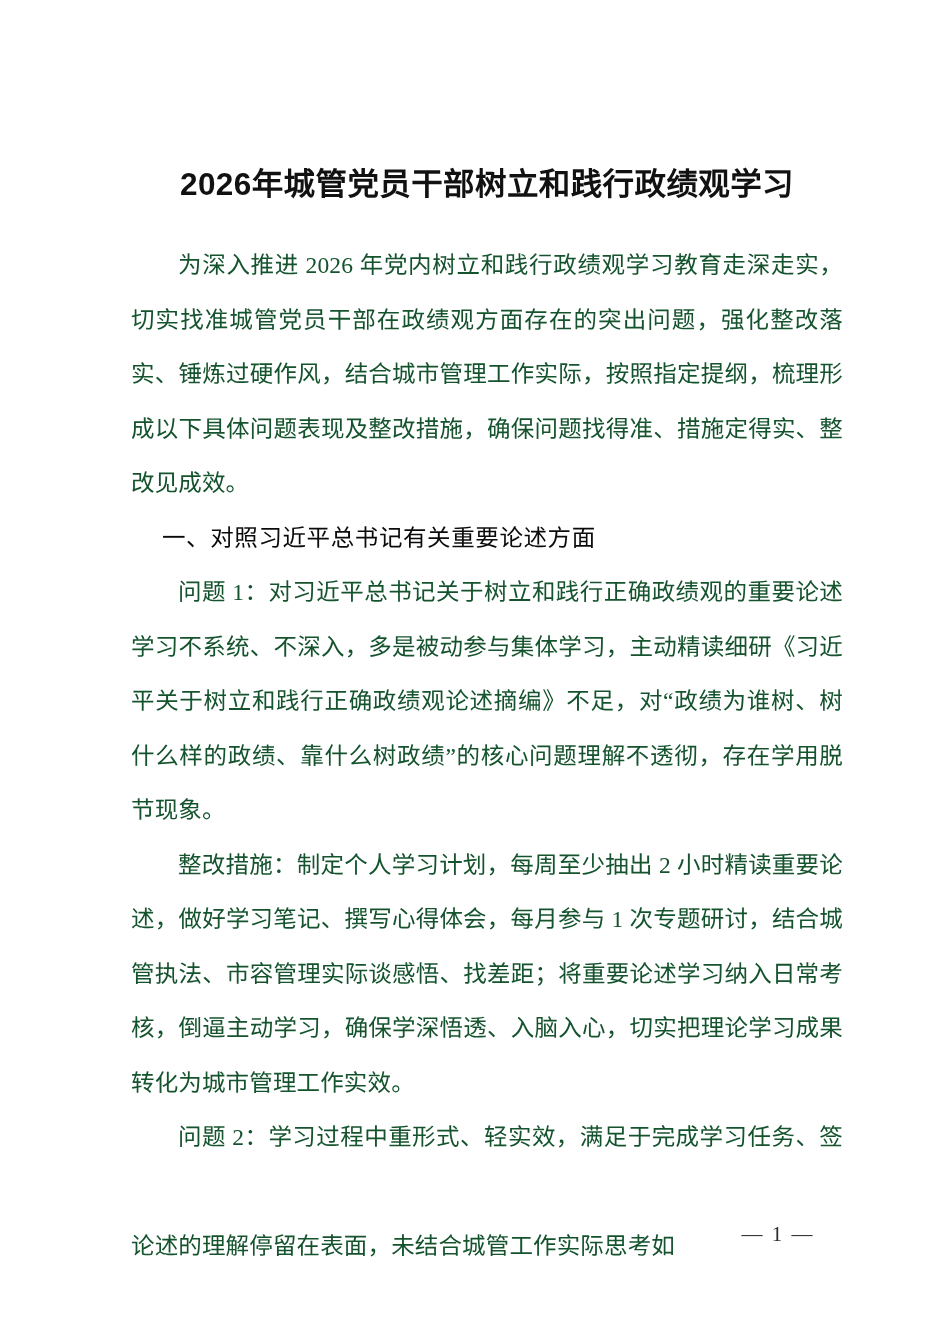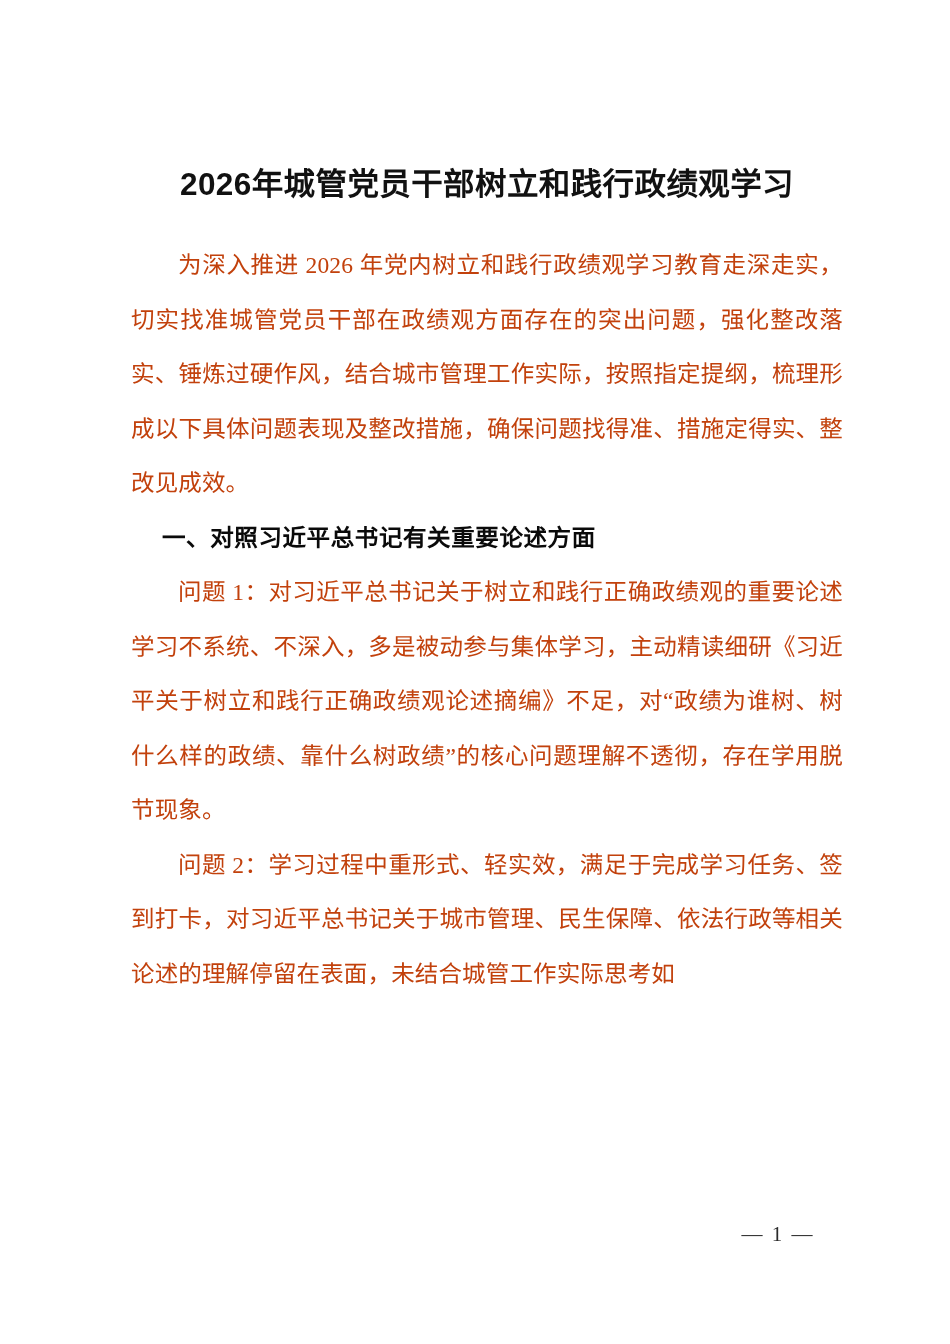--- a/index.html
+++ b/index.html
@@ -43,42 +43,42 @@
     color: #111111;
   }
   .doc-title .tline {
     display: block;
     white-space: nowrap;
   }
 
   
   .section-heading {
     font-family: "Liberation Sans", "DejaVu Sans", sans-serif;
-    font-weight: bold;
+    font-weight: normal;
     font-size: 23.5px;
     line-height: 54.5px;
     margin: 0;
     padding: 0;
     text-indent: 31px;
     letter-spacing: 0.6px;
     color: #0a0a0a;
   }
 
   
   .para {
     font-family: "Liberation Serif", "DejaVu Serif", serif;
     font-size: 23.5px;
     line-height: 54.5px;
     margin: 0;
     padding: 0;
     text-indent: 47px;
     text-align: justify;
     text-justify: inter-ideograph;
     letter-spacing: 0.15px;
-    color: #c2410c;
+    color: #14532d;
     word-break: break-all;
   }
   .para:last-child {
     
   }
 
   
   .para.lead {
     margin-top: 29px;
   }
@@ -122,20 +122,21 @@
     <h1 class="doc-title">
       <span class="tline">2026年城管党员干部树立和践行政绩观学习</span>
     </h1>
 
     <p class="para lead">为深入推进 2026 年党内树立和践行政绩观学习教育走深走实，切实找准城管党员干部在政绩观方面存在的突出问题，强化整改落实、锤炼过硬作风，结合城市管理工作实际，按照指定提纲，梳理形成以下具体问题表现及整改措施，确保问题找得准、措施定得实、整改见成效。</p>
 
     <h2 class="section-heading">一、对照习近平总书记有关重要论述方面</h2>
 
     <p class="para">问题 1：对习近平总书记关于树立和践行正确政绩观的重要论述学习不系统、不深入，多是被动参与集体学习，主动精读细研《习近平关于树立和践行正确政绩观论述摘编》不足，对“政绩为谁树、树什么样的政绩、靠什么树政绩”的核心问题理解不透彻，存在学用脱节现象。</p>
 
+    <p class="para">整改措施：制定个人学习计划，每周至少抽出 2 小时精读重要论述，做好学习笔记、撰写心得体会，每月参与 1 次专题研讨，结合城管执法、市容管理实际谈感悟、找差距；将重要论述学习纳入日常考核，倒逼主动学习，确保学深悟透、入脑入心，切实把理论学习成果转化为城市管理工作实效。</p>
 
     <p class="para">问题 2：学习过程中重形式、轻实效，满足于完成学习任务、签到打卡，对习近平总书记关于城市管理、民生保障、依法行政等相关论述的理解停留在表面，未结合城管工作实际思考如</p>
 
   </div>
 
   <div class="clip-bottom"></div>
 
   <div class="page-footer">
     <span class="pf-inner">— 1 —</span>
   </div>

